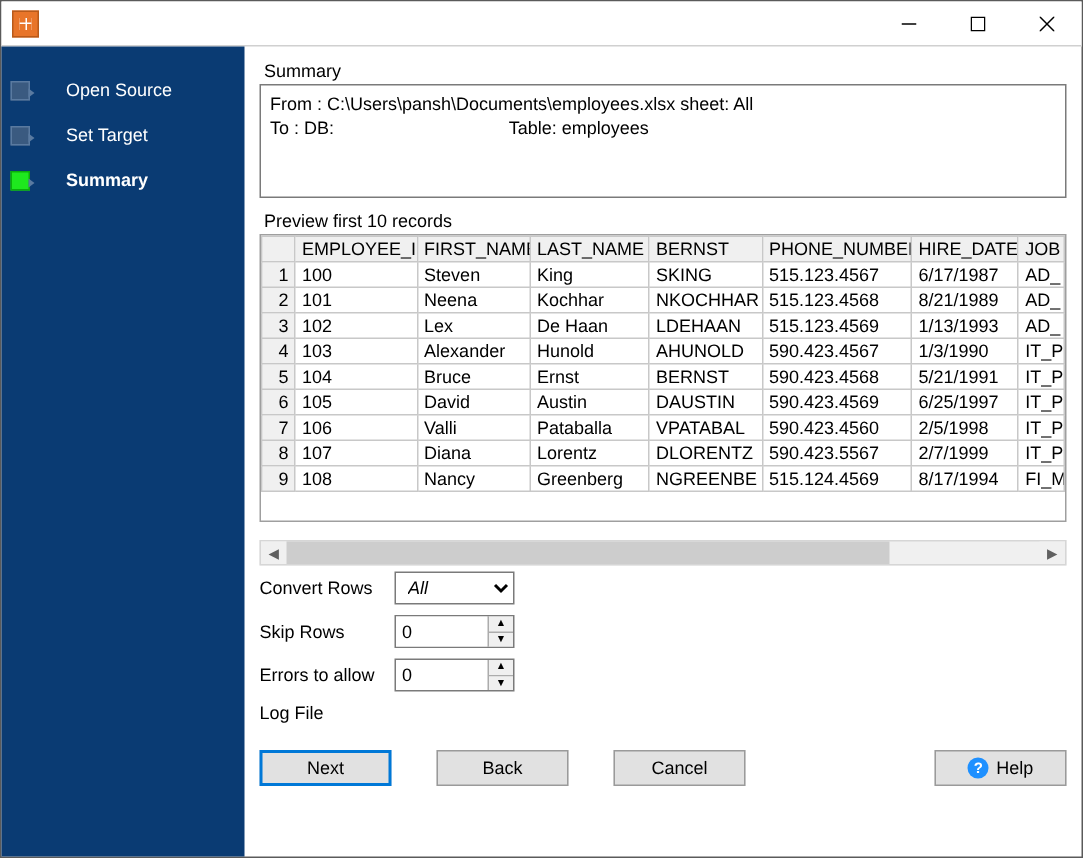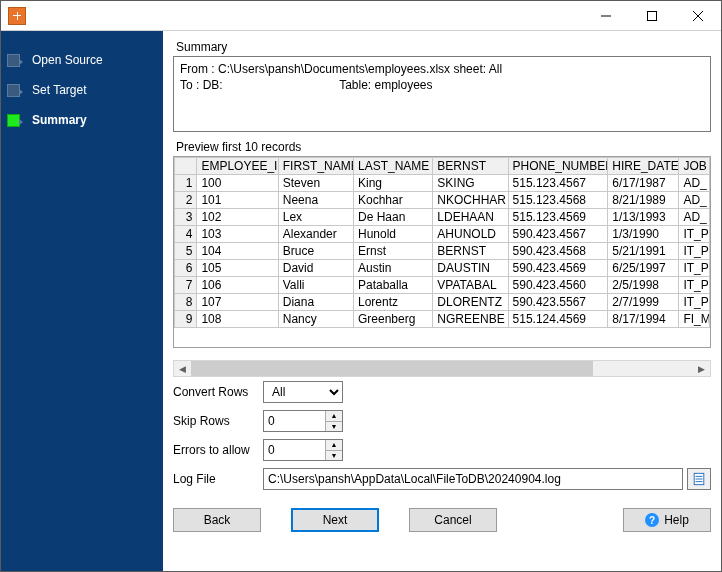--- a/index.html
+++ b/index.html
@@ -53,21 +53,21 @@
 
   .sidebar {
     width: 162px;
     background: #0a3b73;
     padding: 14px 0 0 6px;
     color: #fff;
   }
   .step {
     display: flex; align-items: center;
     height: 30px;
-    gap: 12px;
+    gap: 24px;
     cursor: default;
   }
   .step-box {
     width: 13px; height: 13px;
     border: 1px solid #5a7aa0;
     background: #3a5a80;
     position: relative;
   }
   .step-box::after {
     content: "";
@@ -169,21 +169,21 @@
     align-items: center;
   }
   .form-label { font-size: 12px; }
   .combo, .spinner, .textinput {
     font: inherit;
     border: 1px solid #7a7a7a;
     background: #fff;
     height: 22px;
     padding: 1px 4px;
   }
-  .combo { width: 80px; }
+  .combo { width: 80px; font-style: italic; }
   .spinner-wrap {
     display: inline-flex; align-items: stretch;
     width: 80px; height: 22px;
     border: 1px solid #7a7a7a;
   }
   .spinner-wrap input {
     flex: 1; border: none; padding: 0 4px; font: inherit; min-width: 0;
   }
   .spinner-btns {
     width: 17px; display: flex; flex-direction: column;
@@ -442,39 +442,28 @@
           <div class="spinner-wrap">
             <input value="0" style="">
             <div class="spinner-btns">
               <div>▲</div>
               <div>▼</div>
             </div>
           </div>
         </div>
 
         <div class="form-label">Log File</div>
-        <div class="logrow">
-          <input class="textinput" value="C:\Users\pansh\AppData\Local\FileToDB\20240904.log" style="">
-          <div class="icon-btn">
-            <svg viewBox="0 0 16 16">
-              <rect x="2.5" y="1.5" width="11" height="13" fill="#fff" stroke="#1560bd"></rect>
-              <line x1="4" y1="5" x2="12" y2="5" stroke="#1560bd"></line>
-              <line x1="4" y1="8" x2="12" y2="8" stroke="#1560bd"></line>
-              <line x1="4" y1="11" x2="12" y2="11" stroke="#1560bd"></line>
-            </svg>
-          </div>
-        </div>
       </div>
 
       <div class="button-row">
+        <button class="btn default">
+            <span>Next</span>
+          </button>
         <button class="btn">
             <span>Back</span>
-          </button>
-        <button class="btn default">
-            <span>Next</span>
           </button>
         <button class="btn">
             <span>Cancel</span>
           </button>
         <div class="spacer"></div>
         <button class="btn">
           <span class="help-icon">?</span>
           <span>Help</span>
         </button>
       </div>

